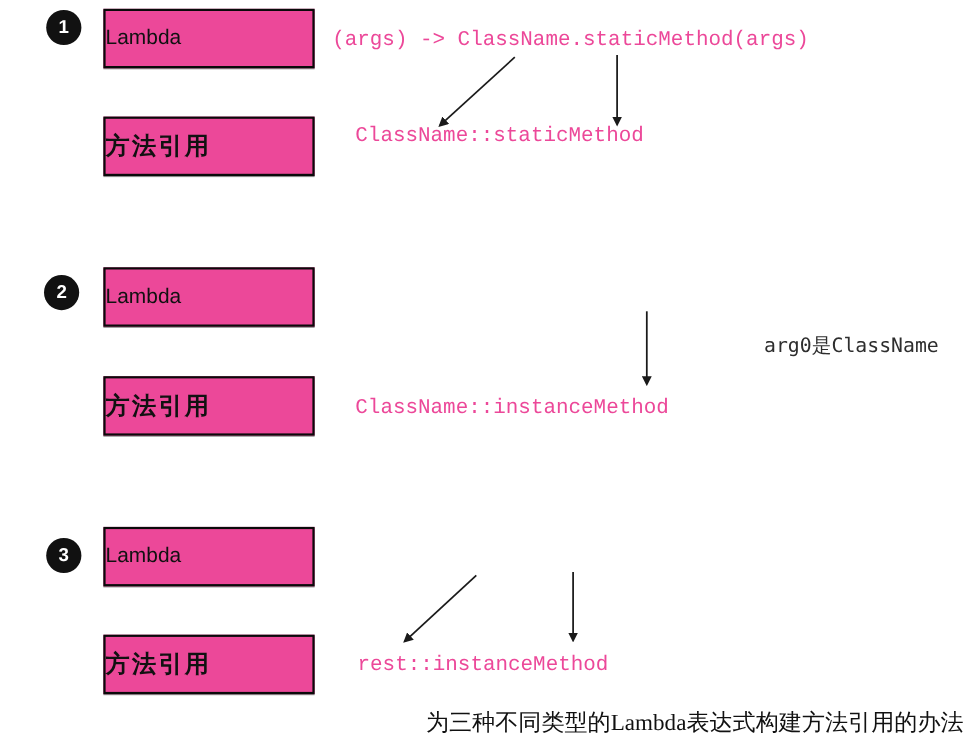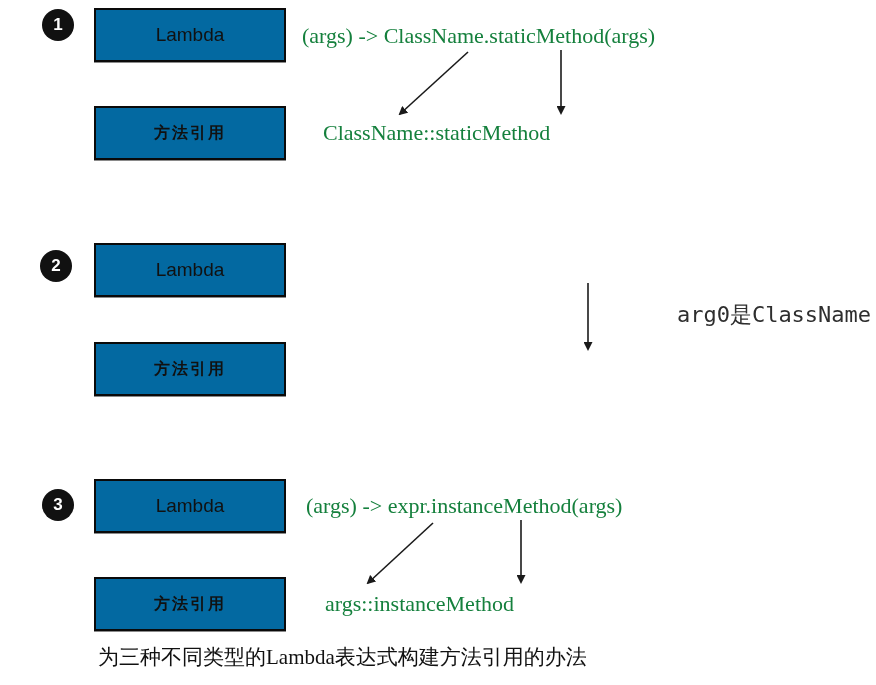--- a/index.html
+++ b/index.html
@@ -7,43 +7,43 @@
     position:relative;width:876px;height:685px;background:#ffffff;
     font-family:"Liberation Sans","DejaVu Sans",sans-serif;overflow:hidden;
   }
   .badge{
     position:absolute;width:32px;height:32px;border-radius:50%;
     background:#111111;color:#ffffff;display:flex;align-items:center;justify-content:center;
     font-size:17px;font-weight:bold;font-family:"Liberation Sans",sans-serif;
   }
   .gbox{
     position:absolute;left:94px;width:188px;height:50px;
-    background:#0369a1;border:2px solid #0a0a0a;
-    display:flex;align-items:center;justify-content:center;
+    background:#ec4899;border:2px solid #0a0a0a;
+    display:flex;align-items:center;justify-content:flex-start;
     box-shadow:0 1px 0 #8a8a8a;
   }
   .gbox .lambda-label{
     font-size:19px;color:#111111;font-family:"Liberation Sans",sans-serif;
   }
   .gbox .mref-label{
-    font-size:16px;font-weight:bold;color:#111111;letter-spacing:2px;
+    font-size:22px;font-weight:bold;color:#111111;letter-spacing:2px;
     font-family:"Liberation Sans",sans-serif;
   }
   .code{
-    position:absolute;white-space:pre;color:#15803d;
-    font-family:Liberation Serif, serif;
-    font-size:22px;line-height:24px;
+    position:absolute;white-space:pre;color:#ec4899;
+    font-family:Liberation Mono, monospace;
+    font-size:19px;line-height:24px;
   }
   .note{
     position:absolute;left:672px;top:304px;width:204px;text-align:center;
-    color:#2e2e2e;font-size:22px;line-height:22px;
+    color:#2e2e2e;font-size:18px;line-height:22px;
     font-family:"DejaVu Sans Mono","Liberation Mono",monospace;
   }
   .caption{
-    position:absolute;left:98px;top:644px;width:778px;text-align:left;
+    position:absolute;left:98px;top:644px;width:778px;text-align:right;
     color:#111111;font-size:21px;line-height:27px;
     font-family:"Liberation Serif","DejaVu Serif",serif;
   }
   #arrow-layer{position:absolute;left:0;top:0;pointer-events:none;}
 </style>
 </head>
 <body>
 
 <div id="canvas">
 
@@ -66,42 +66,42 @@
   <div class="badge" style="left:42px;top:9px;">
     <span>1</span>
   </div>
   <div class="gbox" style="top:8px;">
     <span class="lambda-label">Lambda</span>
   </div>
   <div class="gbox" style="top:106px;">
     <span class="mref-label">方法引用</span>
   </div>
   <div class="code" style="left:302px;top:24px;">(args) -&gt; ClassName.staticMethod(args)</div>
-  <div class="code" style="left:323px;top:121px;">ClassName::staticMethod</div>
+  <div class="code" style="left:323px;top:111px;">ClassName::staticMethod</div>
 
   <div class="badge" style="left:40px;top:250px;">
     <span>2</span>
   </div>
   <div class="gbox" style="top:243px;">
     <span class="lambda-label">Lambda</span>
   </div>
   <div class="gbox" style="top:342px;">
     <span class="mref-label">方法引用</span>
   </div>
+  <div class="code" style="left:323px;top:358px;">ClassName::instanceMethod</div>
   <div class="note">
     <div>arg0是ClassName</div>
   </div>
 
   <div class="badge" style="left:42px;top:489px;">
     <span>3</span>
   </div>
   <div class="gbox" style="top:479px;">
     <span class="lambda-label">Lambda</span>
   </div>
   <div class="gbox" style="top:577px;">
     <span class="mref-label">方法引用</span>
   </div>
-  <div class="code" style="left:306px;top:494px;">(args) -&gt; expr.instanceMethod(args)</div>
-  <div class="code" style="left:325px;top:592px;">args::instanceMethod</div>
+  <div class="code" style="left:325px;top:592px;">rest::instanceMethod</div>
 
   <div class="caption">为三种不同类型的Lambda表达式构建方法引用的办法</div>
 
 </div>
 
 </body></html>

